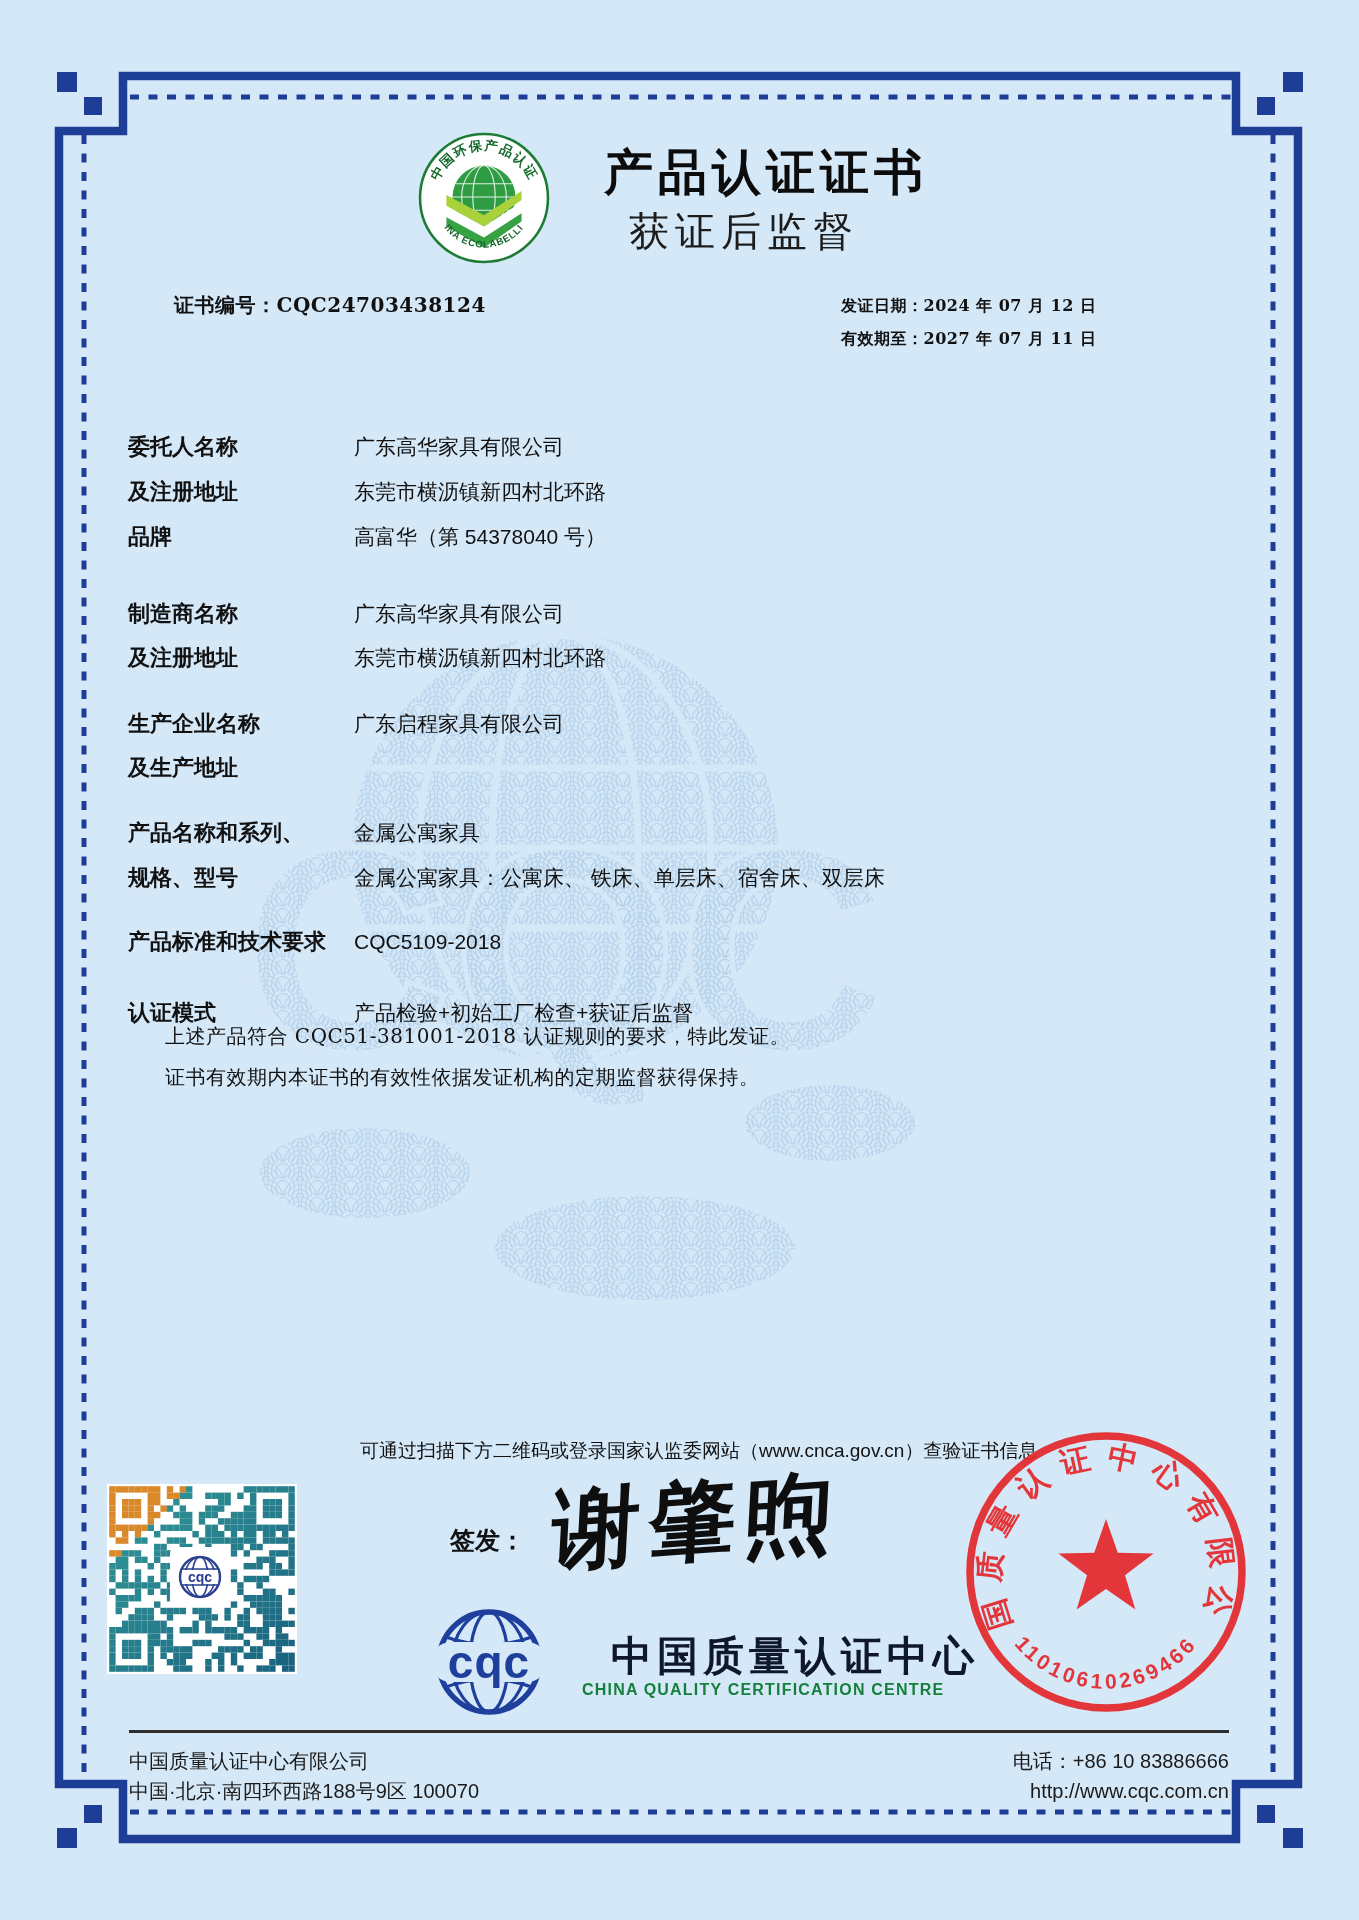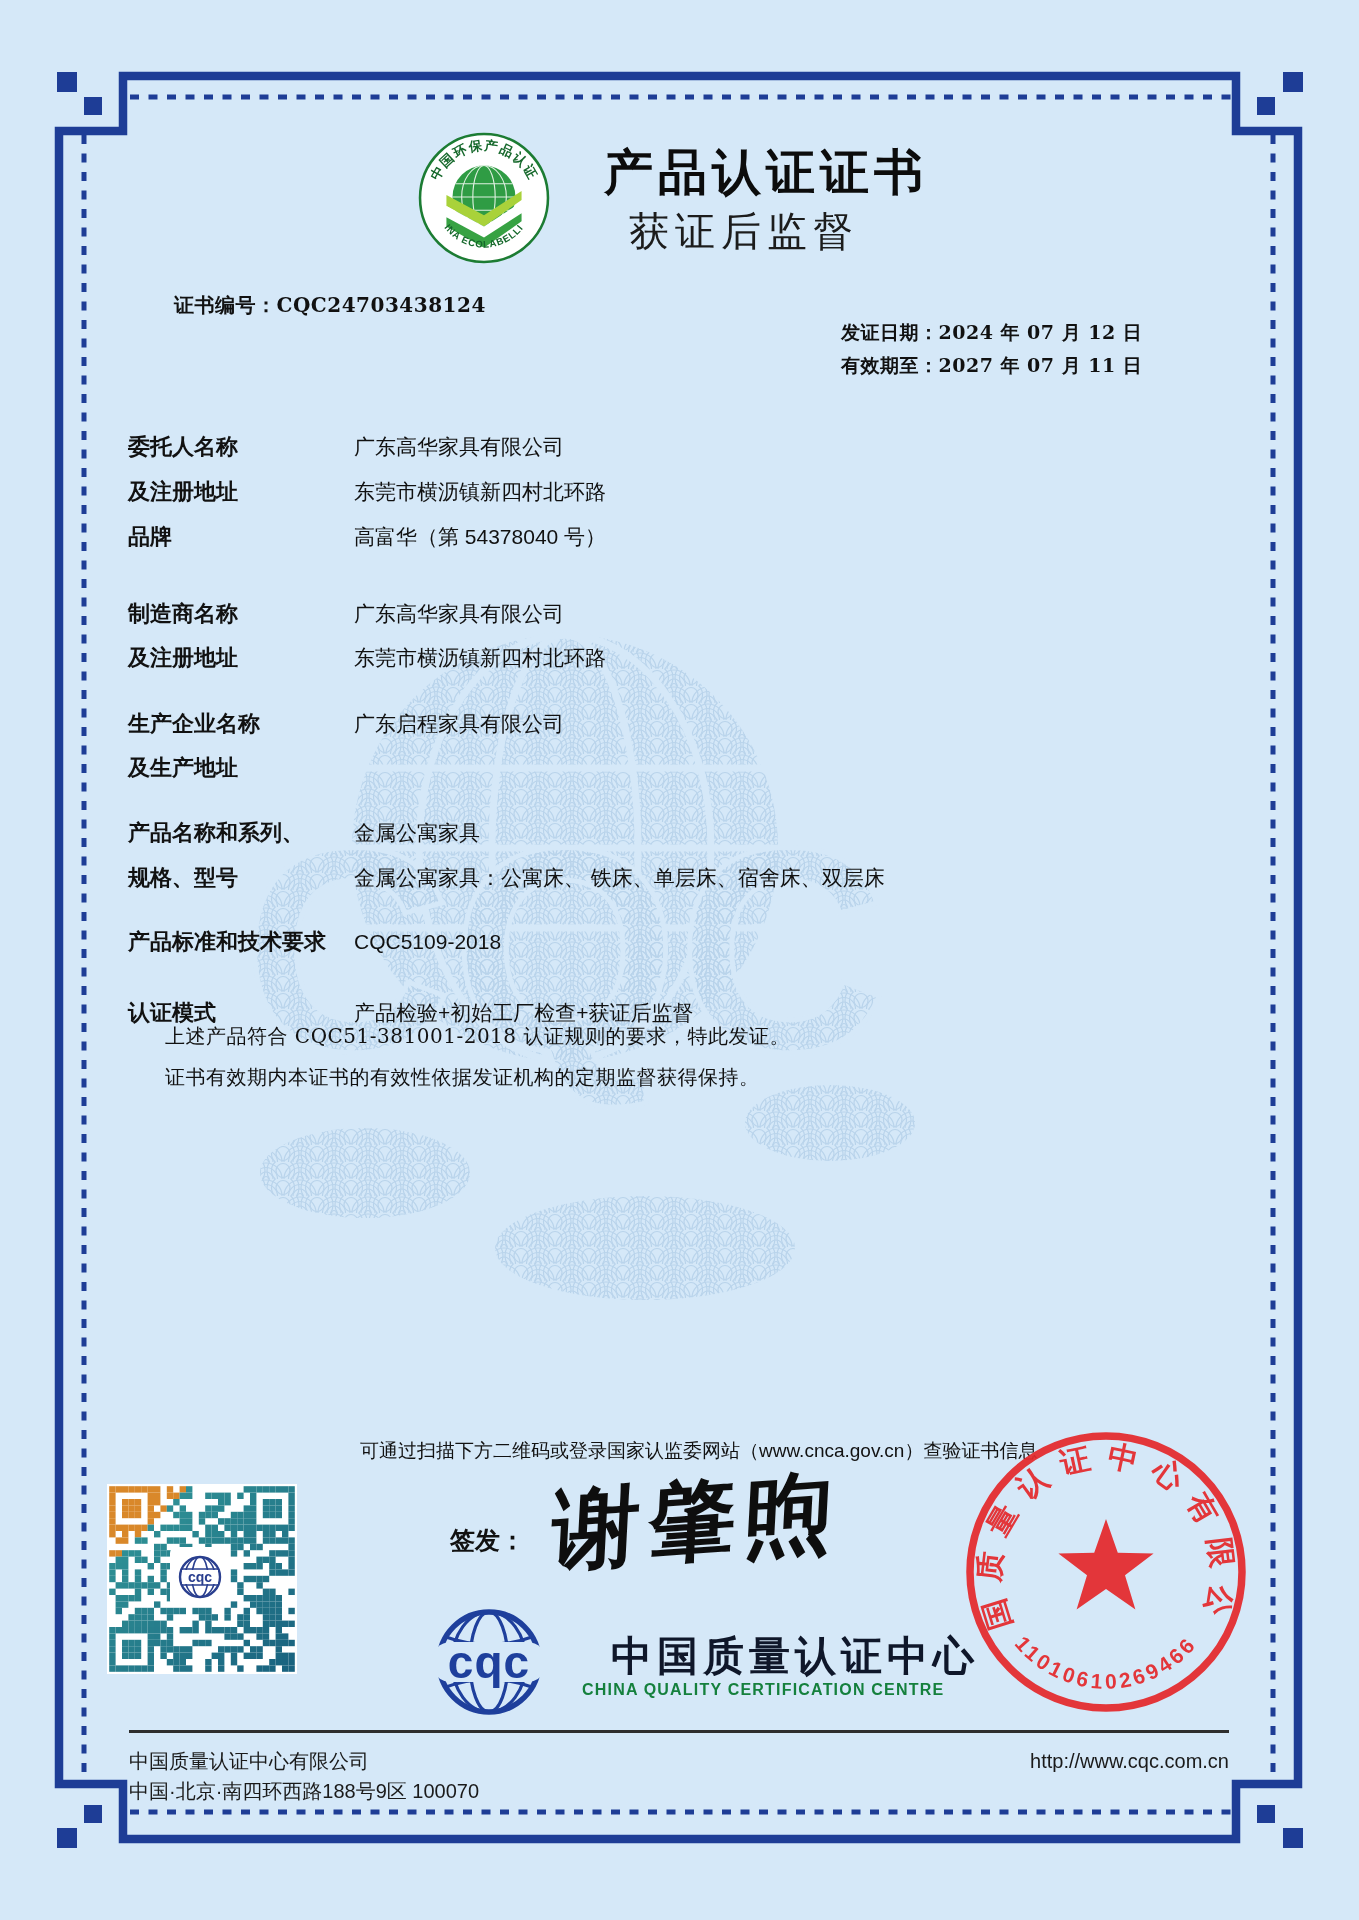--- a/index.html
+++ b/index.html
@@ -6,21 +6,21 @@
   .page{position:relative;width:1359px;height:1920px;background:#d5e8f8;overflow:hidden;
         font-family:"Liberation Sans","DejaVu Sans",sans-serif;color:#111;}
   .abs{position:absolute;}
   
   .title{left:604px;top:140px;font-size:49px;font-weight:900;letter-spacing:5px;color:#0c0c0c;}
   .subtitle{left:629px;top:204px;font-size:40px;font-weight:500;letter-spacing:6px;color:#1c1c1c;}
   .eco-logo{left:418px;top:132px;}
   
   .serifish{font-family:"DejaVu Serif","Liberation Serif",serif;}
   .certno{left:174px;top:292px;font-size:20px;font-weight:600;letter-spacing:.5px;}
-  .dates{left:841px;top:289px;font-size:19px;font-weight:600;line-height:33px;letter-spacing:.5px;margin-top:27px;}
+  .dates{left:841px;top:289px;font-size:16px;font-weight:600;line-height:33px;letter-spacing:.5px;}
   
   .frow{position:absolute;left:128px;display:flex;align-items:flex-start;width:1120px;margin-top:46px;}
   .flabel{width:226px;font-weight:bold;font-size:22px;line-height:30px;white-space:pre-line;flex:none;}
   .fvalue{font-size:21px;line-height:30px;white-space:pre-line;}
   .tall .flabel,.tall .fvalue{line-height:45px;}
   .r0{top:386px}.r1{top:431px}.r2{top:476px}.r3{top:553px}.r4{top:597px}
   .r5{top:663px}.r6{top:707px}.r7{top:764px}.r8{top:881px}.r9{top:952px}
   .statement{left:132px;top:1016px;font-size:20px;line-height:41px;font-weight:500;
              letter-spacing:.5px;white-space:pre-line;margin-left:33px;}
   
@@ -660,16 +660,17 @@
       <textPath href="#seal-num-arc" startOffset="50%" text-anchor="middle">11010610269466</textPath>
     </text>
   </svg>
 
   <div class="abs rule z2"></div>
   <div class="abs foot-left z2">
     <div>中国质量认证中心有限公司</div>
     <div>中国·北京·南四环西路188号9区  100070</div>
   </div>
   <div class="abs foot-right z2">
+    <div><span>电话：</span><span>+86 10 83886666</span></div>
     <div>http://www.cqc.com.cn</div>
   </div>
 
 </div>
 
 </body></html>

